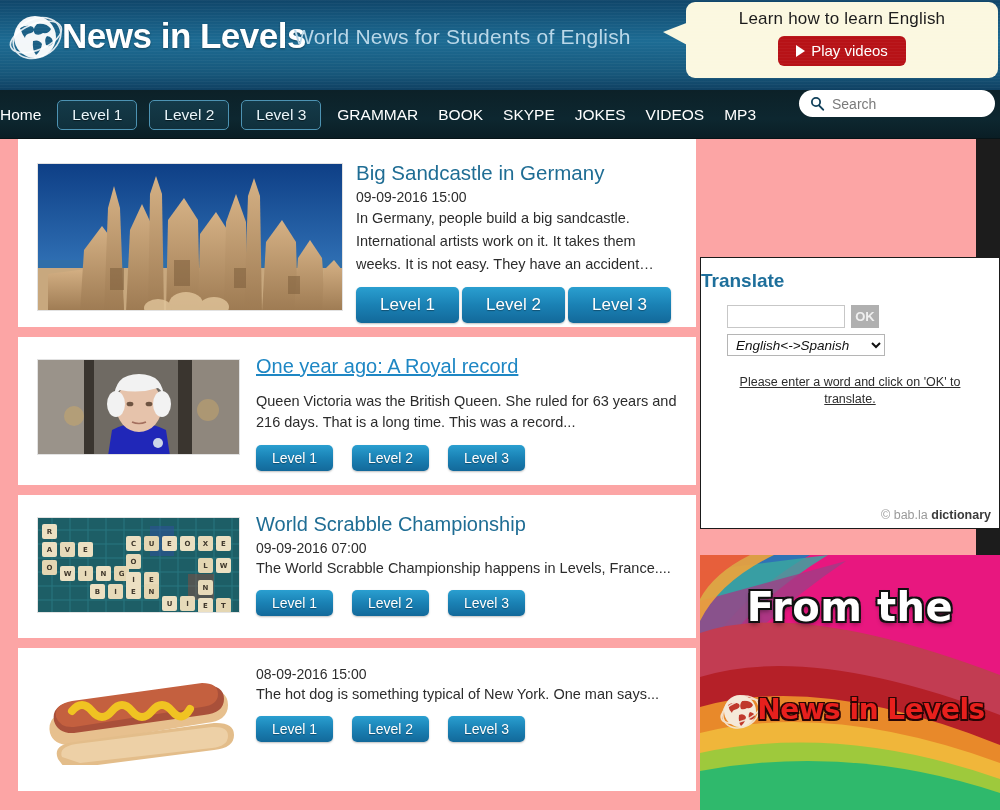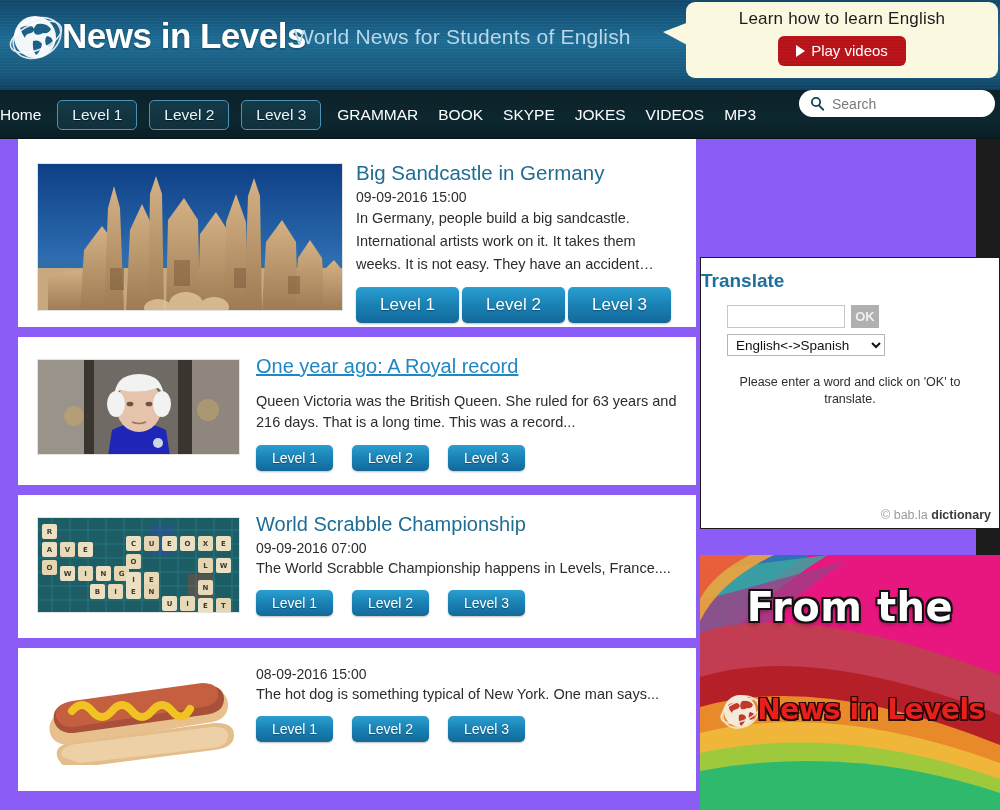--- a/index.html
+++ b/index.html
@@ -2,21 +2,21 @@
 <html><head>
 <meta charset="utf-8">
 <style>
   * { box-sizing: border-box; margin: 0; padding: 0; }
   html, body {
     width: 1000px; height: 810px;
     overflow: hidden;
     background: #1c1c1c;
     font-family: "Liberation Sans", sans-serif;
   }
-  .page { position: relative; width: 976px; height: 810px; background: #8b5cf6; }
+  .page { position: relative; width: 976px; height: 810px; background: #fca5a5; }
 
   
   .header {
     position: absolute; left: 0; top: 0; width: 1000px; height: 90px;
     background: linear-gradient(180deg, #0d3category 0%, #10486b 0%, #1b6a95 48%, #155276 78%, #0d3consectetur 100%);
     background: linear-gradient(180deg, #0f4468 0%, #1a6party 0%, #1d6b93 45%, #175578 80%, #103f5e 100%);
     background: linear-gradient(180deg, #10466a 0%, #1d6c94 46%, #17577a 82%, #0f4062 100%);
     overflow: hidden;
   }
   .header:after{
@@ -164,24 +164,25 @@
     width: 28px; height: 23px; margin-left: 6px;
     background: #b0b0b0; border: none; color: #efefef;
     font-size: 13px; font-weight: bold; cursor: pointer;
     font-family: "Liberation Sans", sans-serif;
   }
   .tr-select {
     margin: 6px 0 0 26px; width: 158px; height: 22px;
     border: 1px solid #b5b5b5; background: #fff;
     font-size: 13.5px; color: #111; padding-left: 4px;
     font-family: "Liberation Sans", sans-serif;
+    font-style: italic;
   }
   .tr-hint {
     margin: 18px 26px 0; text-align: center; font-size: 12.5px;
-    color: #2c2c2c; line-height: 17px;
+    color: #2c2c2c; line-height: 17px; text-decoration: underline;
   }
   .tr-credit {
     position: absolute; right: 8px; bottom: 6px;
     font-size: 12.5px; color: #9a9a9a;
   }
   .tr-credit b { color: #3b3b3b; }
 
   
   .promo {
     position: absolute; left: 0; top: 416px; width: 300px; height: 258px;

